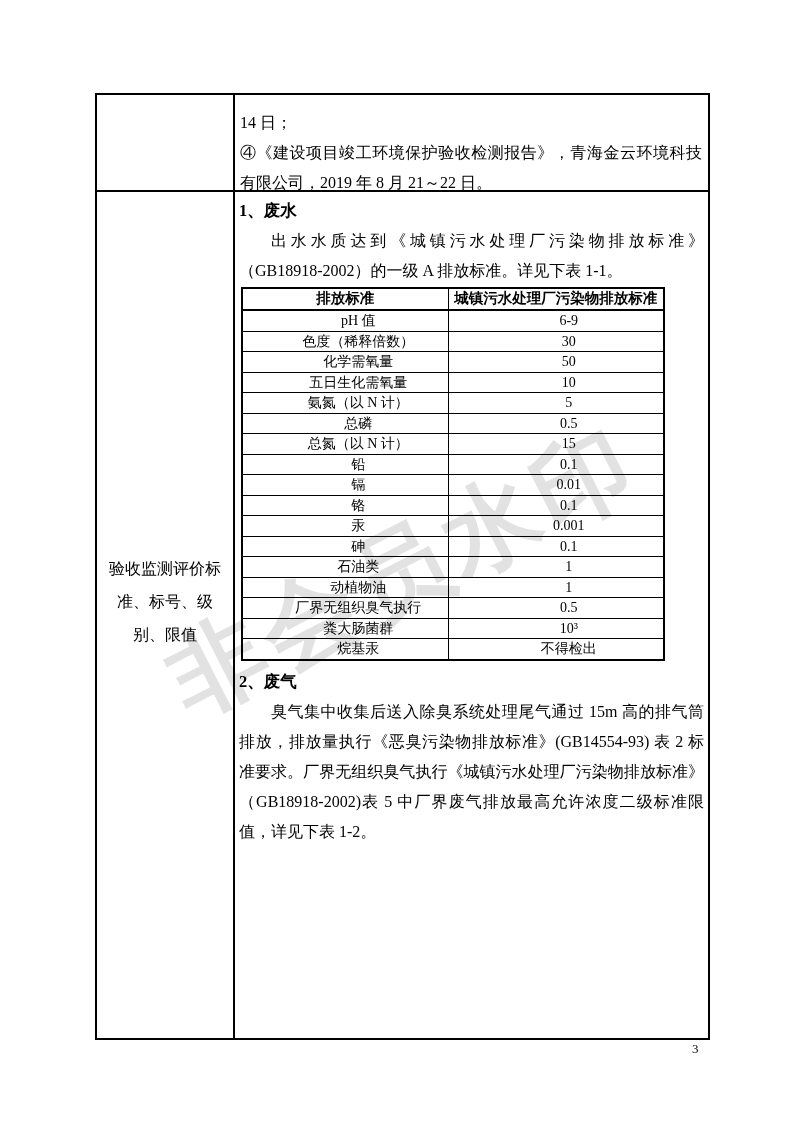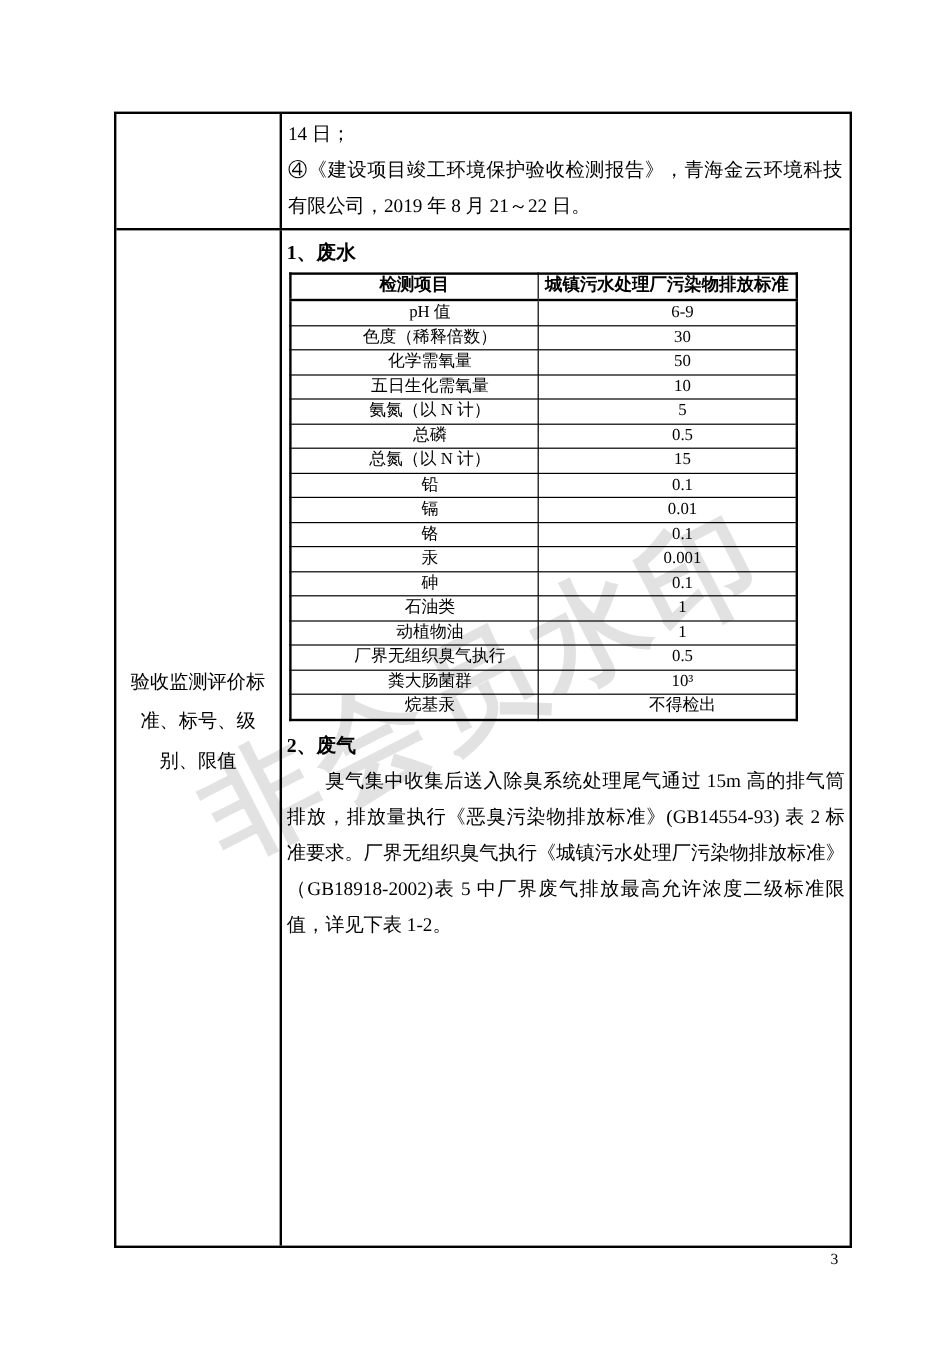--- a/index.html
+++ b/index.html
@@ -21,21 +21,21 @@
     background:transparent;
   }
   .row-top { height:95px; border-bottom:2px solid #000; display:flex; flex:none; }
   .row-main { flex:1; display:flex; min-height:0; }
   .cell-left {
     width:136px; flex:none; border-right:2px solid #000;
     display:flex; align-items:center; justify-content:center; text-align:center;
   }
   .left-label { font-size:16px; line-height:33px; transform:translateY(-14px); padding:0 6px; }
   .cell-right { flex:1; min-width:0; }
-  .top-right { padding:3px 6px 0 5px; font-size:16px; line-height:30px; text-align:justify; }
+  .top-right { padding:13px 6px 0 5px; font-size:16px; line-height:30px; text-align:justify; }
   .top-right p { margin:0; }
   .content { padding:4px 4px 0 4px; font-size:16px; line-height:30px;font-family:Liberation Serif, serif; }
   .sec-heading { margin:0; font-size:16.5px; font-weight:700; line-height:30px; }
   .sec-heading.second { margin-top:6px; }
   .para { margin:0; text-indent:32px; text-align:justify; line-height:30px; }
   .caption {
     display:flex; justify-content:center; align-items:baseline; gap:26px;
     font-weight:700; font-size:14.5px; line-height:17px; height:17px; margin:0 0 0 0;
   }
   table.standards {
@@ -73,30 +73,31 @@
     </div>
 
     <div class="row-main">
       <div class="cell-left">
         <div class="left-label">验收监测评价标准、标号、级别、限值</div>
       </div>
 
       <div class="cell-right content">
 
         <h3 class="sec-heading">1、废水</h3>
+        <p class="para">出水水质达到《城镇污水处理厂污染物排放标准》（GB18918-2002）的一级 A 排放标准。详见下表 1-1。</p>
 
 
         <table class="standards">
           <colgroup>
               <col class="col-param">
               <col>
             </colgroup>
           <thead>
             <tr>
-              <th>检测项目</th>
+              <th>排放标准</th>
               <th>城镇污水处理厂污染物排放标准</th>
             </tr>
           </thead>
           <tbody>
               <tr>
                 <td>pH 值</td>
                 <td>6-9</td>
               </tr>
               <tr>
                 <td>色度（稀释倍数）</td>

